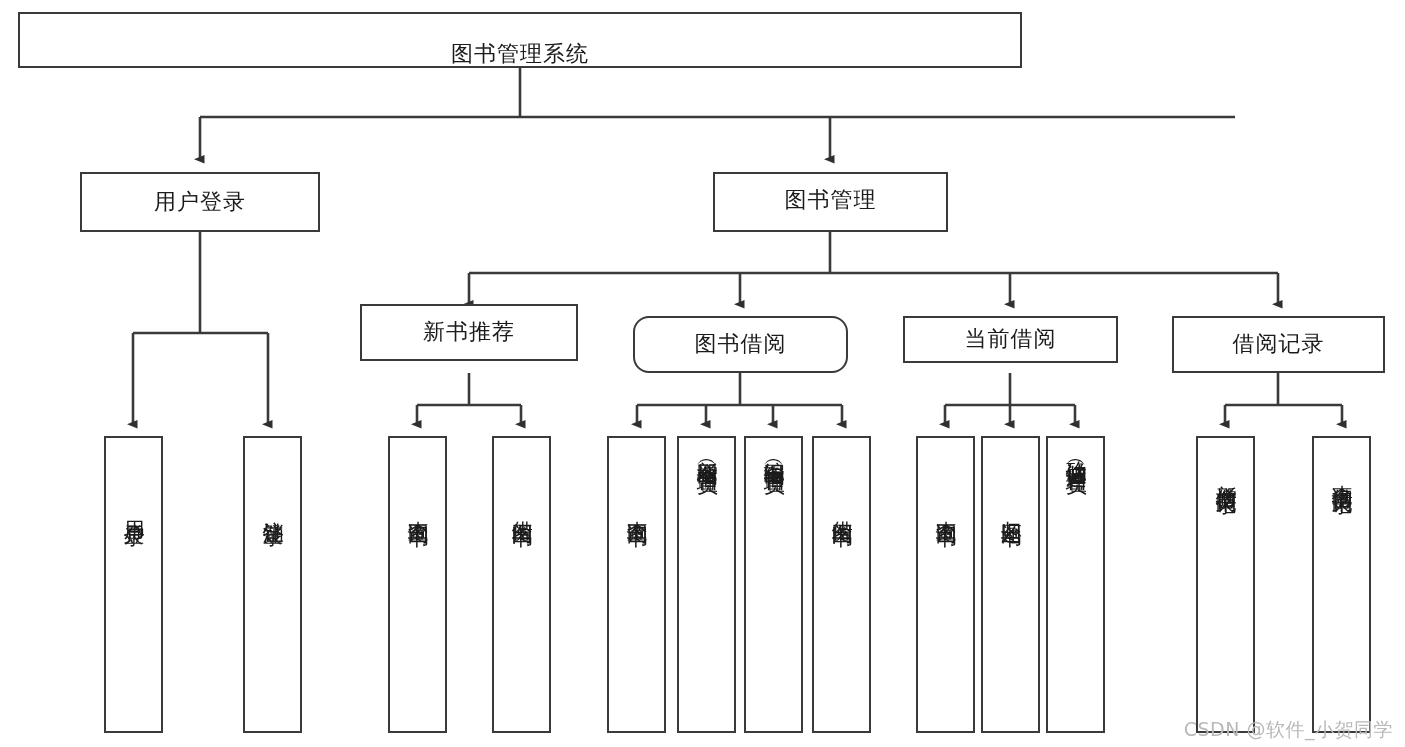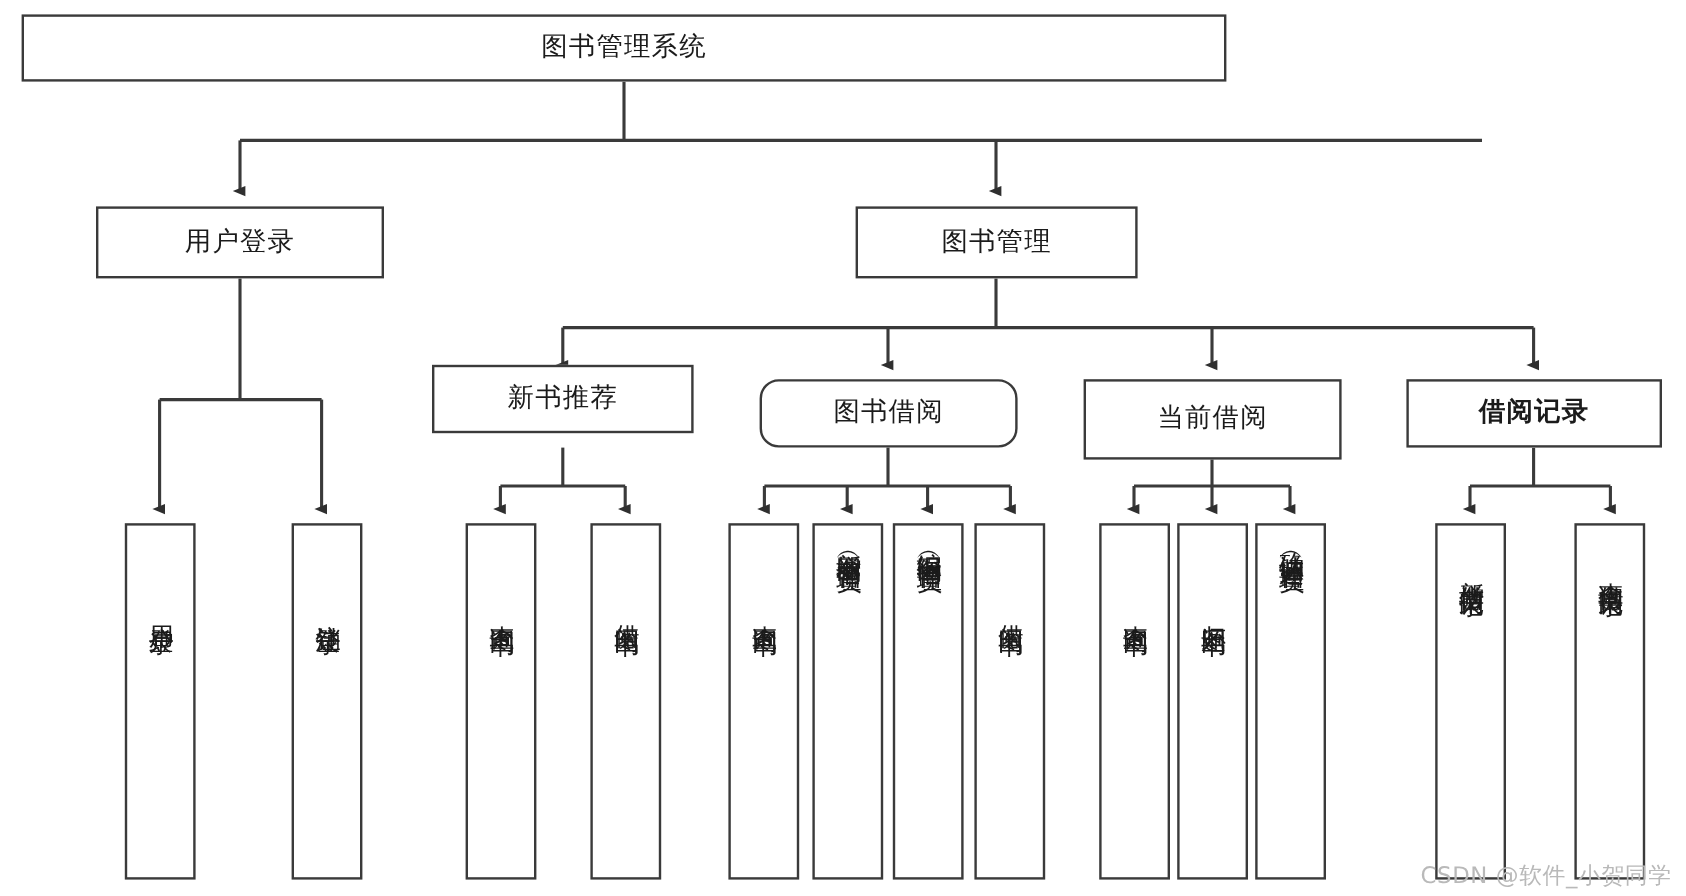--- a/index.html
+++ b/index.html
@@ -119,41 +119,41 @@
       <path d="M1010,405 L1010,424" marker-end="url(#arrow)"></path>
       <path d="M1075,405 L1075,424" marker-end="url(#arrow)"></path>
 
       <path d="M1278,373 L1278,405"></path>
       <path d="M1225,405 L1342,405"></path>
       <path d="M1225,405 L1225,424" marker-end="url(#arrow)"></path>
       <path d="M1342,405 L1342,424" marker-end="url(#arrow)"></path>
     </g>
   </svg>
 
-  <div class="node-box" style="left:18px; top:12px; width:1004px; height:56px;">
+  <div class="node-box" style="left:18px; top:12px; width:1004px; height:56px;align-items:flex-end;">
     <span class="node-label">图书管理系统</span>
   </div>
 
   <div class="node-box" style="left:80px; top:172px; width:240px; height:60px;">
     <span class="node-label">用户登录</span>
   </div>
-  <div class="node-box" style="left:713px; top:172px; width:235px; height:60px;">
+  <div class="node-box" style="left:713px; top:172px; width:235px; height:60px;font-family:Liberation Mono, monospace;">
     <span class="node-label">图书管理</span>
   </div>
 
   <div class="node-box" style="left:360px; top:304px; width:218px; height:57px;">
     <span class="node-label">新书推荐</span>
   </div>
   <div class="node-box" style="left:633px; top:316px; width:215px; height:57px;border-radius:16px;">
     <span class="node-label">图书借阅</span>
   </div>
-  <div class="node-box" style="left:903px; top:316px; width:215px; height:67px;">
+  <div class="node-box" style="left:903px; top:316px; width:215px; height:47px;">
     <span class="node-label">当前借阅</span>
   </div>
-  <div class="node-box" style="left:1172px; top:316px; width:213px; height:57px;font-weight:bold;">
+  <div class="node-box" style="left:1172px; top:316px; width:213px; height:57px;">
     <span class="node-label">借阅记录</span>
   </div>
 
   <div class="node-box vertical centered" style="left:104px; top:436px; width:59px; height:297px; padding-top:66px;">
     <span class="node-label">用户登录</span>
   </div>
   <div class="node-box vertical centered" style="left:243px; top:436px; width:59px; height:297px; padding-top:66px;">
     <span class="node-label">注销登录</span>
   </div>
 

